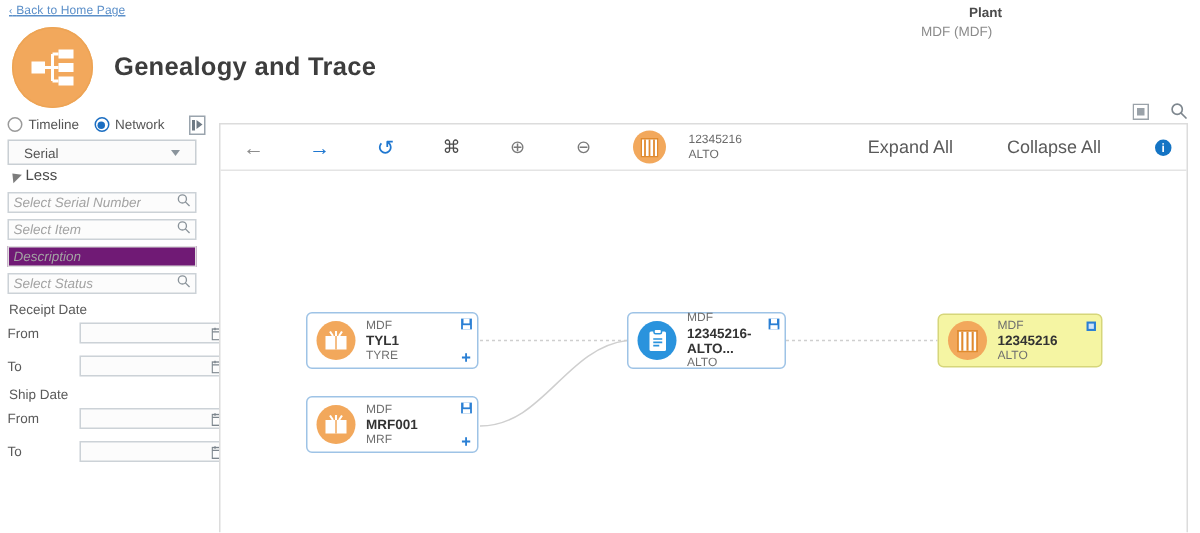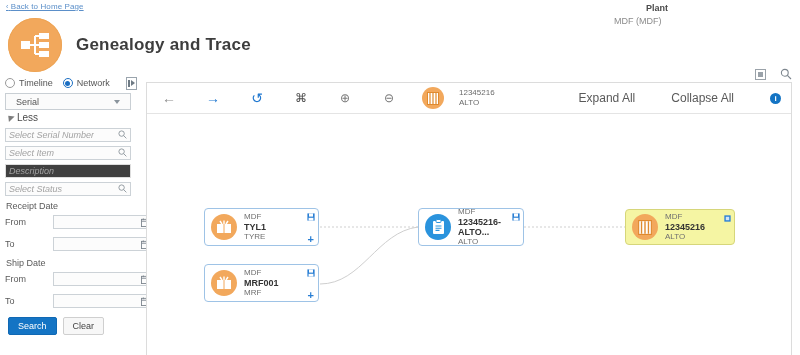--- a/index.html
+++ b/index.html
@@ -104,21 +104,21 @@
     border-bottom:5px solid #7d7d7d;
     transform:rotate(-45deg);
   }
 
   .field{
     position:absolute;left:5px;width:126px;height:14px;
     border:1px solid #ccd2d7;background:#fcfcfc;
     box-sizing:border-box;
     display:flex;align-items:center;padding:0 3px;
   }
-  .field.plain{background:#404040;border-color:#dedede;}
+  .field.plain{background:#701a75;border-color:#dedede;}
   .field .ph{
     font-size:9px;color:#a3a3a3;font-style:italic;
     white-space:nowrap;overflow:hidden;
   }
   .field .mag{margin-left:auto;}
 
   .sect-label{
     position:absolute;left:6px;font-size:9px;color:#5a5a5a;
   }
   .io-row{position:absolute;left:5px;display:flex;align-items:center;gap:24px;}
@@ -345,24 +345,20 @@
       <span class="cap">To</span>
       <span class="dbox">
         <svg width="9" height="9" viewBox="0 0 10 10">
             <rect x="0.5" y="1.5" width="9" height="8" fill="none" stroke="#7d868e"></rect>
             <path d="M0.5 3.6 H9.5" stroke="#7d868e"></path>
             <path d="M2.6 0.5 V2.4 M7.4 0.5 V2.4" stroke="#7d868e"></path>
           </svg>
       </span>
     </div>
 
-    <div class="btn-row">
-      <span class="btn primary">Search</span>
-      <span class="btn secondary">Clear</span>
-    </div>
   </div>
 
   <div class="graph-panel">
 
     <div class="graph-toolbar">
       <span class="tb-icon" style="color:#8d8d8d;font-size:14px;">←</span>
       <span class="tb-icon" style="color:#1f77d0;font-size:14px;">→</span>
       <span class="tb-icon" style="color:#1f77d0;font-size:14px;">↺</span>
       <span class="tb-icon" style="color:#4a4a4a;font-size:12px;">⌘</span>
       <span class="tb-icon" style="color:#7a7a7a;font-size:12px;">⊕</span>

